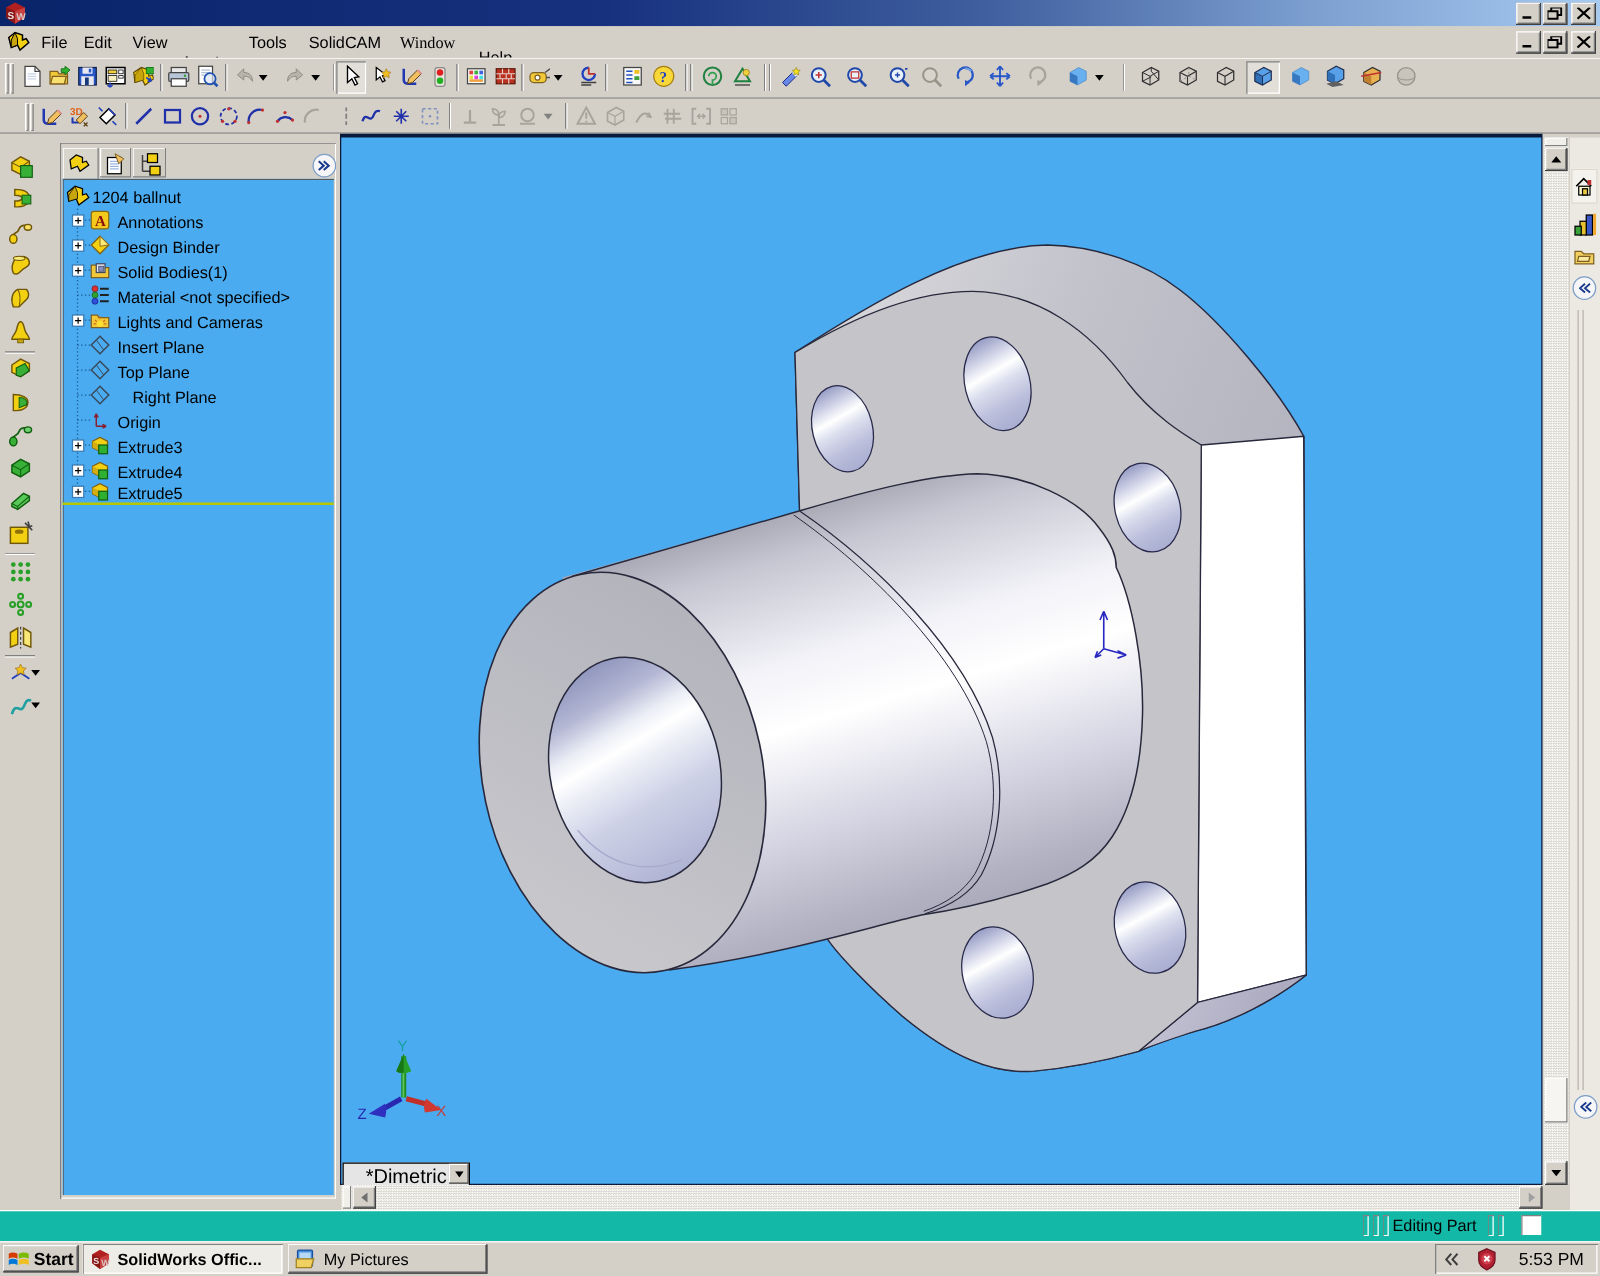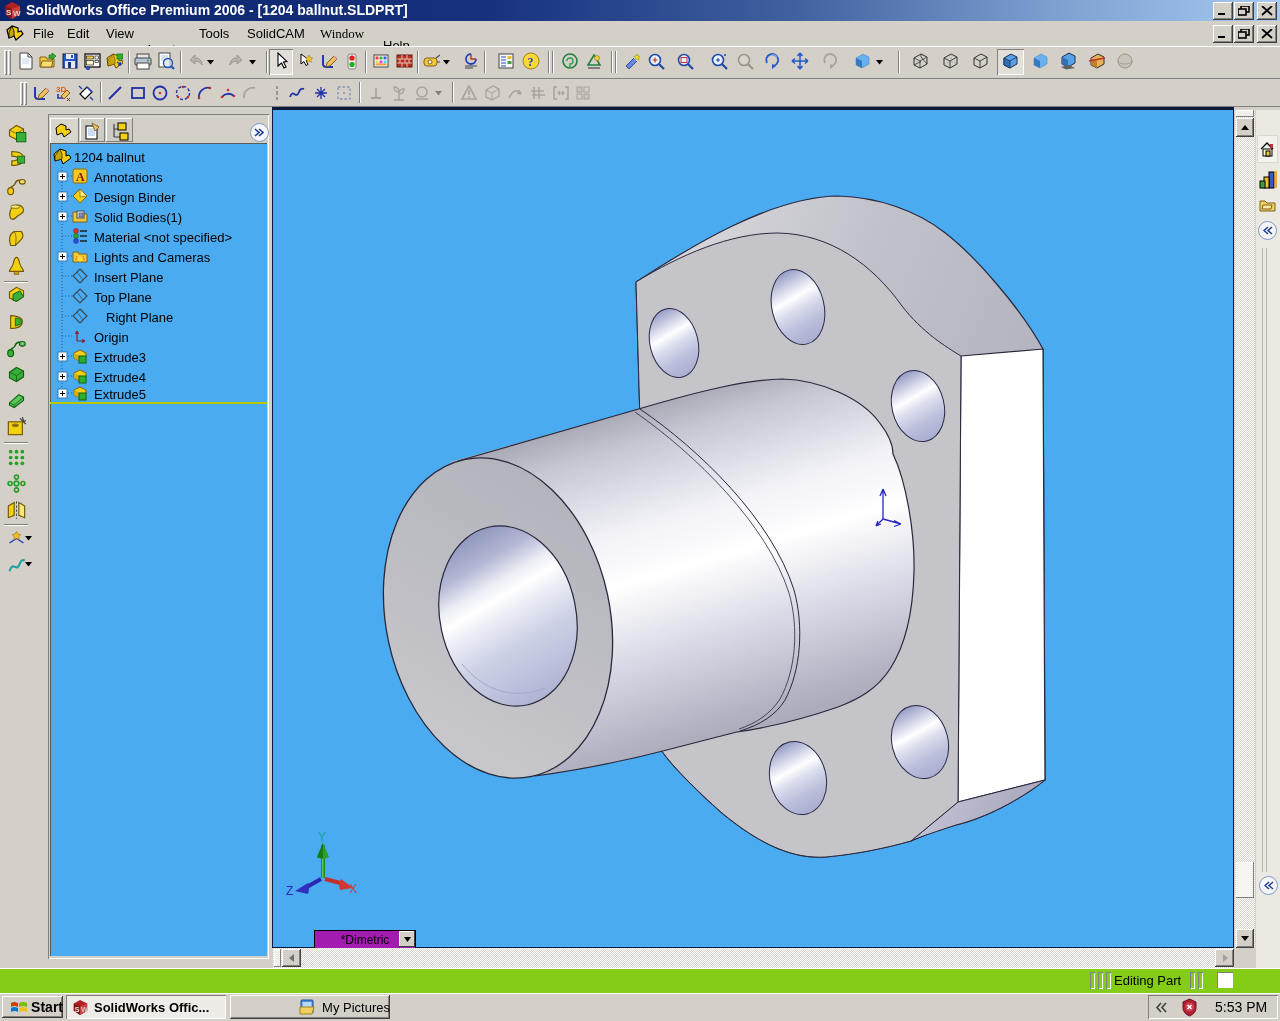--- a/index.html
+++ b/index.html
@@ -1,38 +1,37 @@
 <!DOCTYPE html>
 <html><head>
 <meta charset="utf-8">
 <style>
   html,body{margin:0;padding:0;}
   body{width:1280px;height:1021px;position:relative;overflow:hidden;
        font-family:"Liberation Sans", sans-serif;background:#d4d0c8;}
   .abs{position:absolute;}
-  .raised{box-shadow:inset -1px -1px 0 #404040, inset 1px 1px 0 #ffffff, inset -2px -2px 0 #808080;justify-content:flex-end;}
+  .raised{box-shadow:inset -1px -1px 0 #404040, inset 1px 1px 0 #ffffff, inset -2px -2px 0 #808080;}
   .raised2{box-shadow:inset -1px -1px 0 #808080, inset 1px 1px 0 #ffffff;}
   .sunken{box-shadow:inset 1px 1px 0 #808080, inset -1px -1px 0 #ffffff;}
   .dither{background-color:#d6d3cb;background-image:conic-gradient(#ffffff 25%, transparent 0 50%, #ffffff 0 75%, transparent 0);background-size:2px 2px;}
   .capbtn{width:20px;height:18px;background:#d4d0c8;box-shadow:inset -1px -1px 0 #404040, inset 1px 1px 0 #ffffff, inset -2px -2px 0 #808080, inset 2px 2px 0 #d4d0c8;
           display:flex;align-items:center;justify-content:center;}
   .treerow{position:absolute;height:18px;font-size:13px;color:#000;display:flex;align-items:center;}
 </style>
 </head>
 <body>
 
 <div class="abs" style="left:0;top:0;width:1280px;height:21px;background:linear-gradient(to right,#0a246a 0%,#17317f 38%,#40609f 62%,#7c9fd0 82%,#a6caf0 100%);">
   <svg class="abs" style="left:3px;top:1px" width="19" height="19" viewBox="0 0 19 19">
     <polygon points="2,5 9,1 17,5 17,13 9,18 2,13" fill="#b02020"></polygon>
     <polygon points="2,5 9,8 9,18 2,13" fill="#8a1515"></polygon>
     <polygon points="9,8 17,5 17,13 9,18" fill="#c84040"></polygon>
     <text x="3" y="14" font-size="8" font-weight="bold" fill="#e8e0e0" font-family="Liberation Sans">S</text>
     <text x="10" y="15" font-size="8" font-weight="bold" fill="#d8c8c8" font-family="Liberation Sans">W</text>
   </svg>
-  <div class="abs" style="left:26px;top:2px;font-size:14px;font-weight:bold;color:#ffffff;">SolidWorks Office Premium 2006 - [1204 ballnut.SLDPRT]</div>
   <div class="abs capbtn" style="left:1213px;top:2px;">
       <svg width="12" height="10">
         <rect x="1" y="7" width="7" height="2" fill="#000"></rect>
       </svg>
     </div>
   <div class="abs capbtn" style="left:1234px;top:2px;">
       <svg width="12" height="10">
         <rect x="3" y="0" width="8" height="6" fill="none" stroke="#000" stroke-width="1.6"></rect>
         <rect x="0" y="3" width="8" height="6" fill="#d4d0c8" stroke="#000" stroke-width="1.6"></rect>
       </svg>
@@ -756,21 +755,21 @@
     <path d="M325,879 L344,884" stroke="#c03028" stroke-width="4"></path>
     <path d="M341,879 L353,888 L340,890 Q338,884 341,879 Z" fill="#d03830"></path>
     <text x="349" y="893" font-size="12" fill="#c04040" font-family="Liberation Sans">X</text>
     <path d="M321,879 L305,888" stroke="#2828b0" stroke-width="4"></path>
     <path d="M308,883 L295,891 L308,894 Q310,888 308,883 Z" fill="#3030c0"></path>
     <text x="286" y="895" font-size="12" fill="#2828b0" font-family="Liberation Sans">Z</text>
   </g>
 </g>
 </svg>
 
-<div class="abs" style="left:1px;top:820px;width:100px;height:18px;border:1px solid #000;background:#a21caf;font-size:12px;margin-left:40px;">
+<div class="abs" style="left:1px;top:820px;width:100px;height:18px;border:1px solid #000;background:#e5e5e5;font-size:16px;">
   <div style="text-align:center;padding-top:2px;">*Dimetric</div>
   <div class="abs" style="left:84px;top:0px;width:16px;height:16px;background:#d4d0c8;box-shadow:inset -1px -1px 0 #404040, inset 1px 1px 0 #fff;display:flex;align-items:center;justify-content:center;">
     <svg width="7" height="5">
           <path d="M0,0 L7,0 L3.5,5 Z" fill="#000"></path>
         </svg>
   </div>
 </div>
 </div>
 
 <div class="abs" style="left:273px;top:948px;width:961px;height:20px;">
@@ -829,21 +828,21 @@
   </div>
   <div class="abs" style="left:6px;top:138px;width:1px;height:624px;background:#b8b4aa;"></div>
   <div class="abs" style="left:10px;top:138px;width:1px;height:624px;background:#b8b4aa;"></div>
   <div class="abs" style="left:3px;top:766px;width:17px;height:17px;border-radius:50%;background:#f6f6f8;border:1px solid #7a9cc8;display:flex;align-items:center;justify-content:center;">
     <svg width="10" height="9">
         <path d="M5,1 L1,4.5 L5,8 M9,1 L5,4.5 L9,8" stroke="#1a3a8c" stroke-width="1.5" fill="none"></path>
       </svg>
   </div>
 </div>
 
-<div class="abs" style="left:0;top:968px;width:1280px;height:25px;background:#84cc16;box-shadow:inset 0 1px 0 #ffffff;">
+<div class="abs" style="left:0;top:968px;width:1280px;height:25px;background:#14b8a6;box-shadow:inset 0 1px 0 #ffffff;">
   <div class="abs sunken" style="left:1090px;top:4px;width:5px;height:17px;"></div>
   <div class="abs sunken" style="left:1098px;top:4px;width:5px;height:17px;"></div>
   <div class="abs sunken" style="left:1106px;top:4px;width:5px;height:17px;"></div>
   <div class="abs" style="left:1114px;top:5px;font-size:13px;">Editing Part</div>
   <div class="abs sunken" style="left:1190px;top:4px;width:5px;height:17px;"></div>
   <div class="abs sunken" style="left:1198px;top:4px;width:5px;height:17px;"></div>
   <div class="abs" style="left:1217px;top:4px;width:16px;height:16px;background:#ffffff;box-shadow:inset 1px 1px 0 #808080, inset -1px -1px 0 #ffffff;"></div>
 </div>
 
 <div class="abs" style="left:0;top:993px;width:1280px;height:28px;background:#d4d0c8;box-shadow:inset 0 1px 0 #ffffff;">

